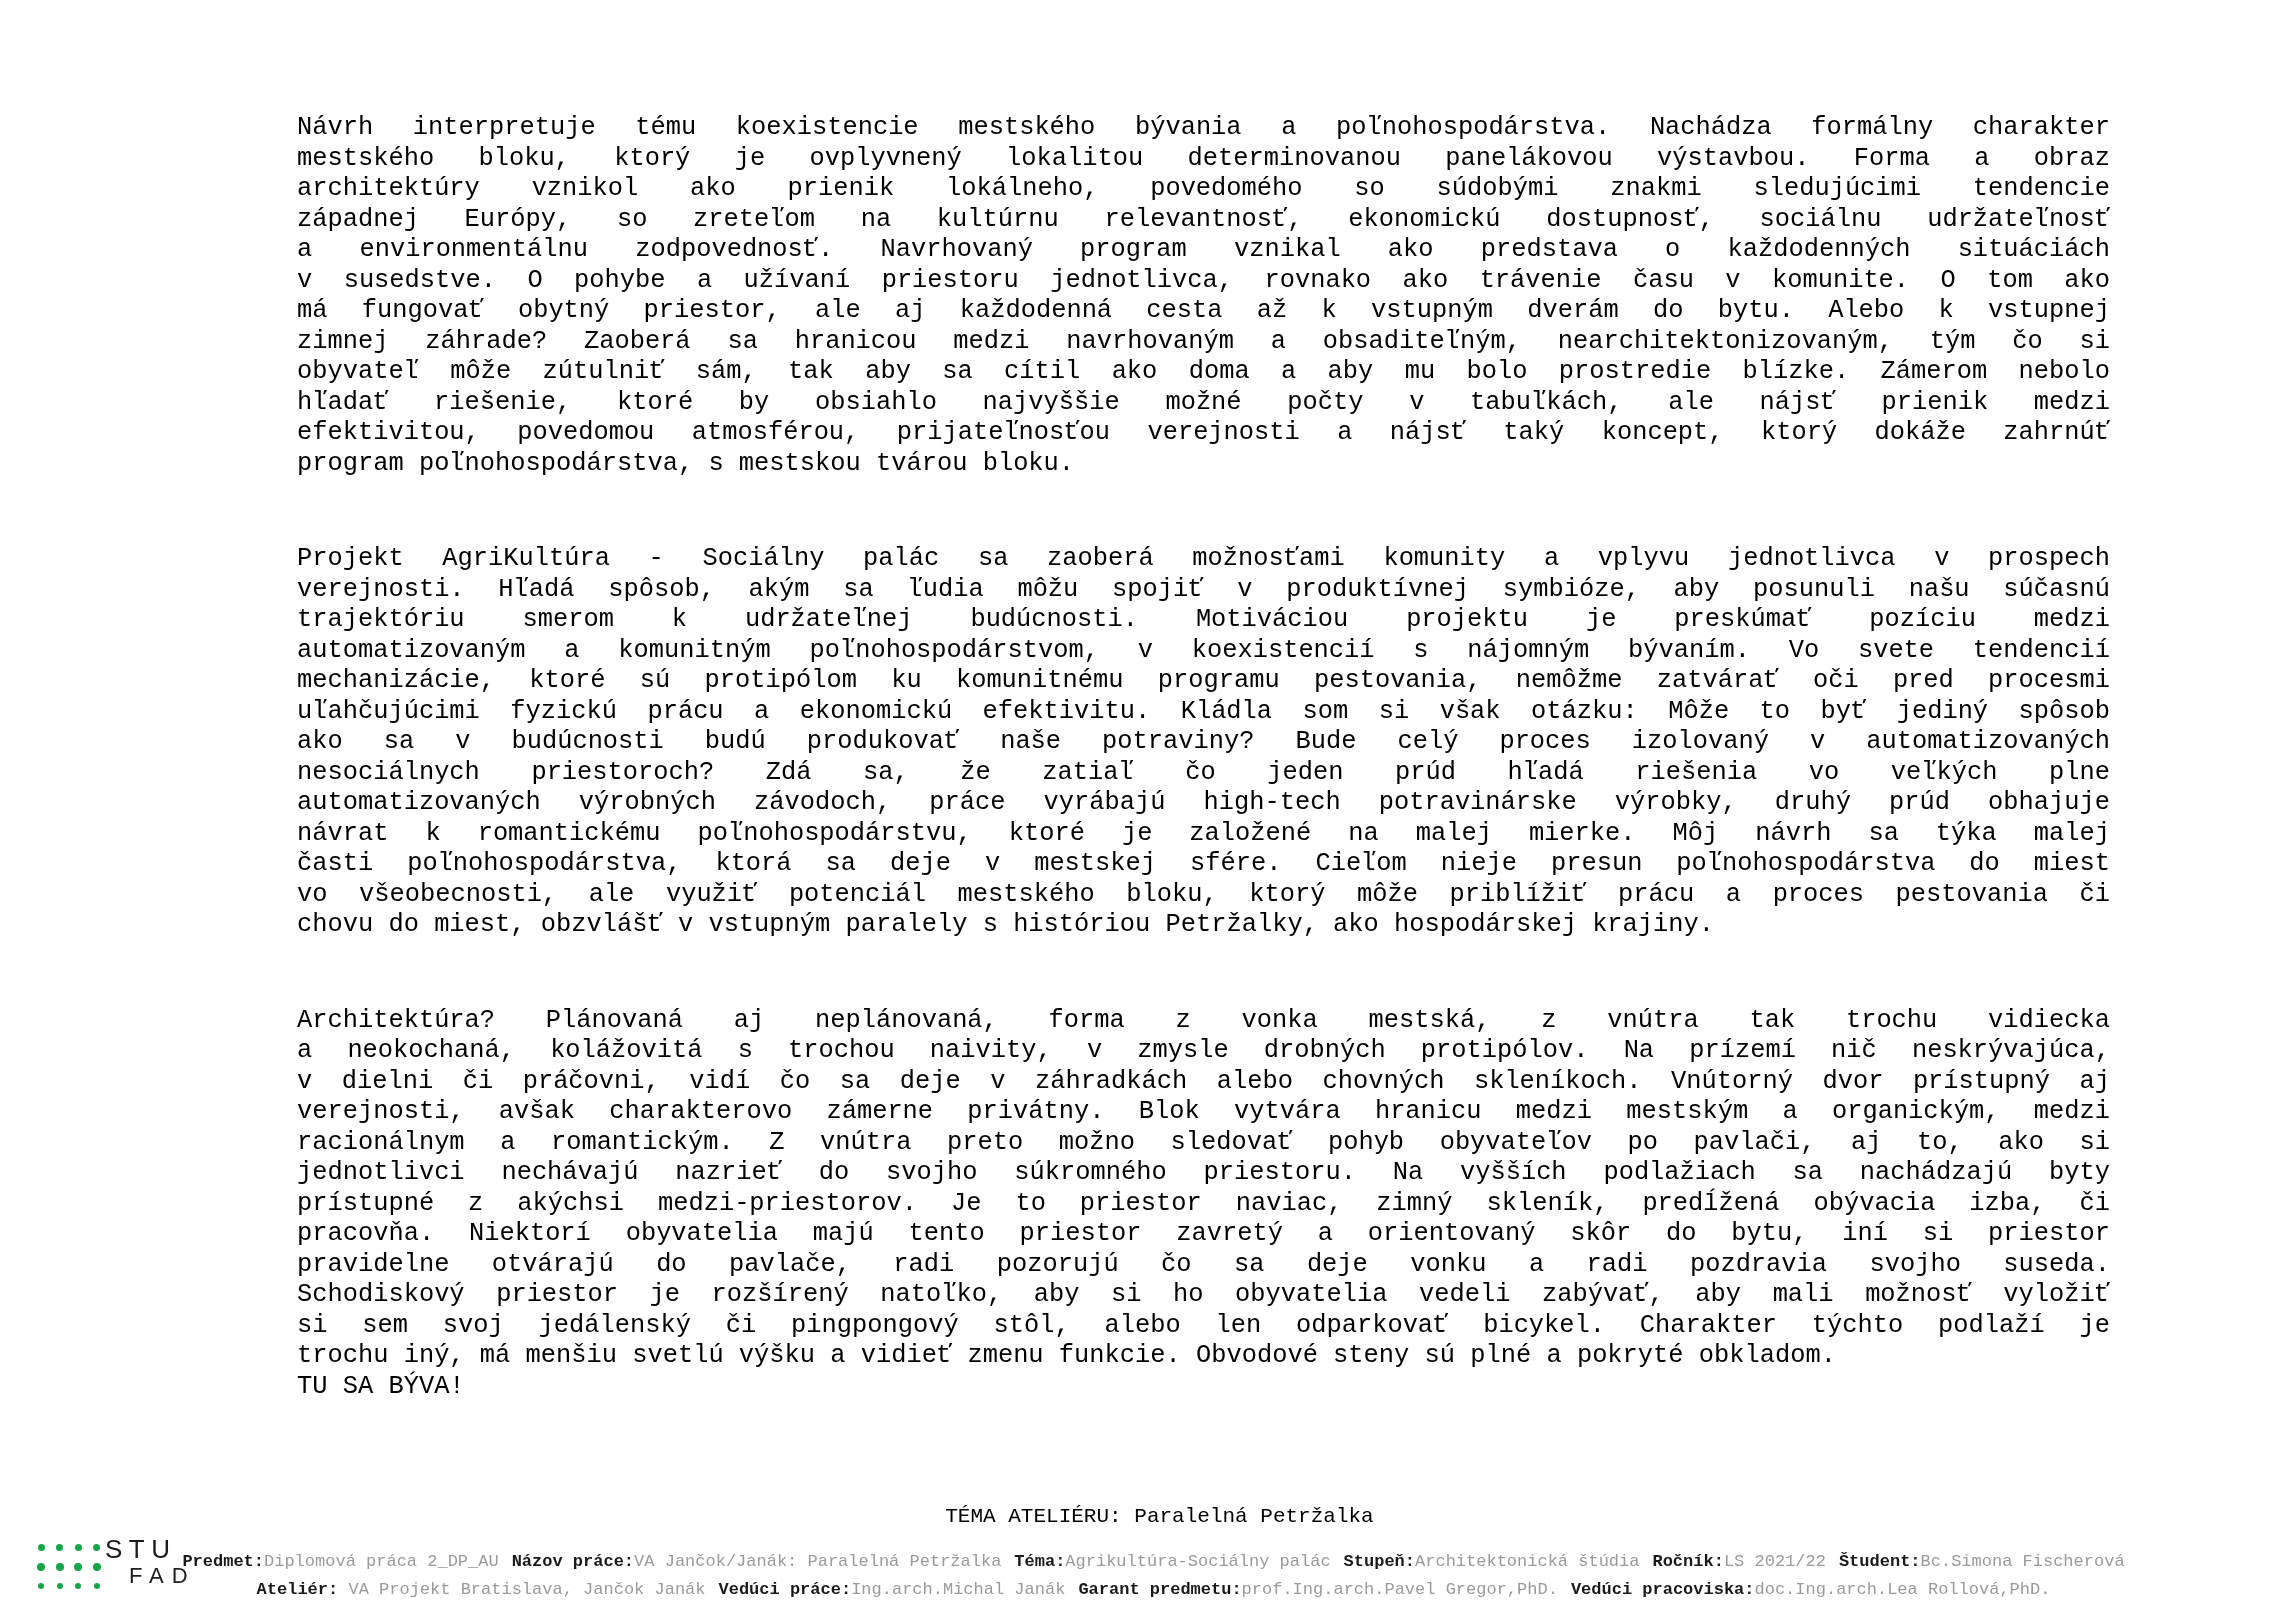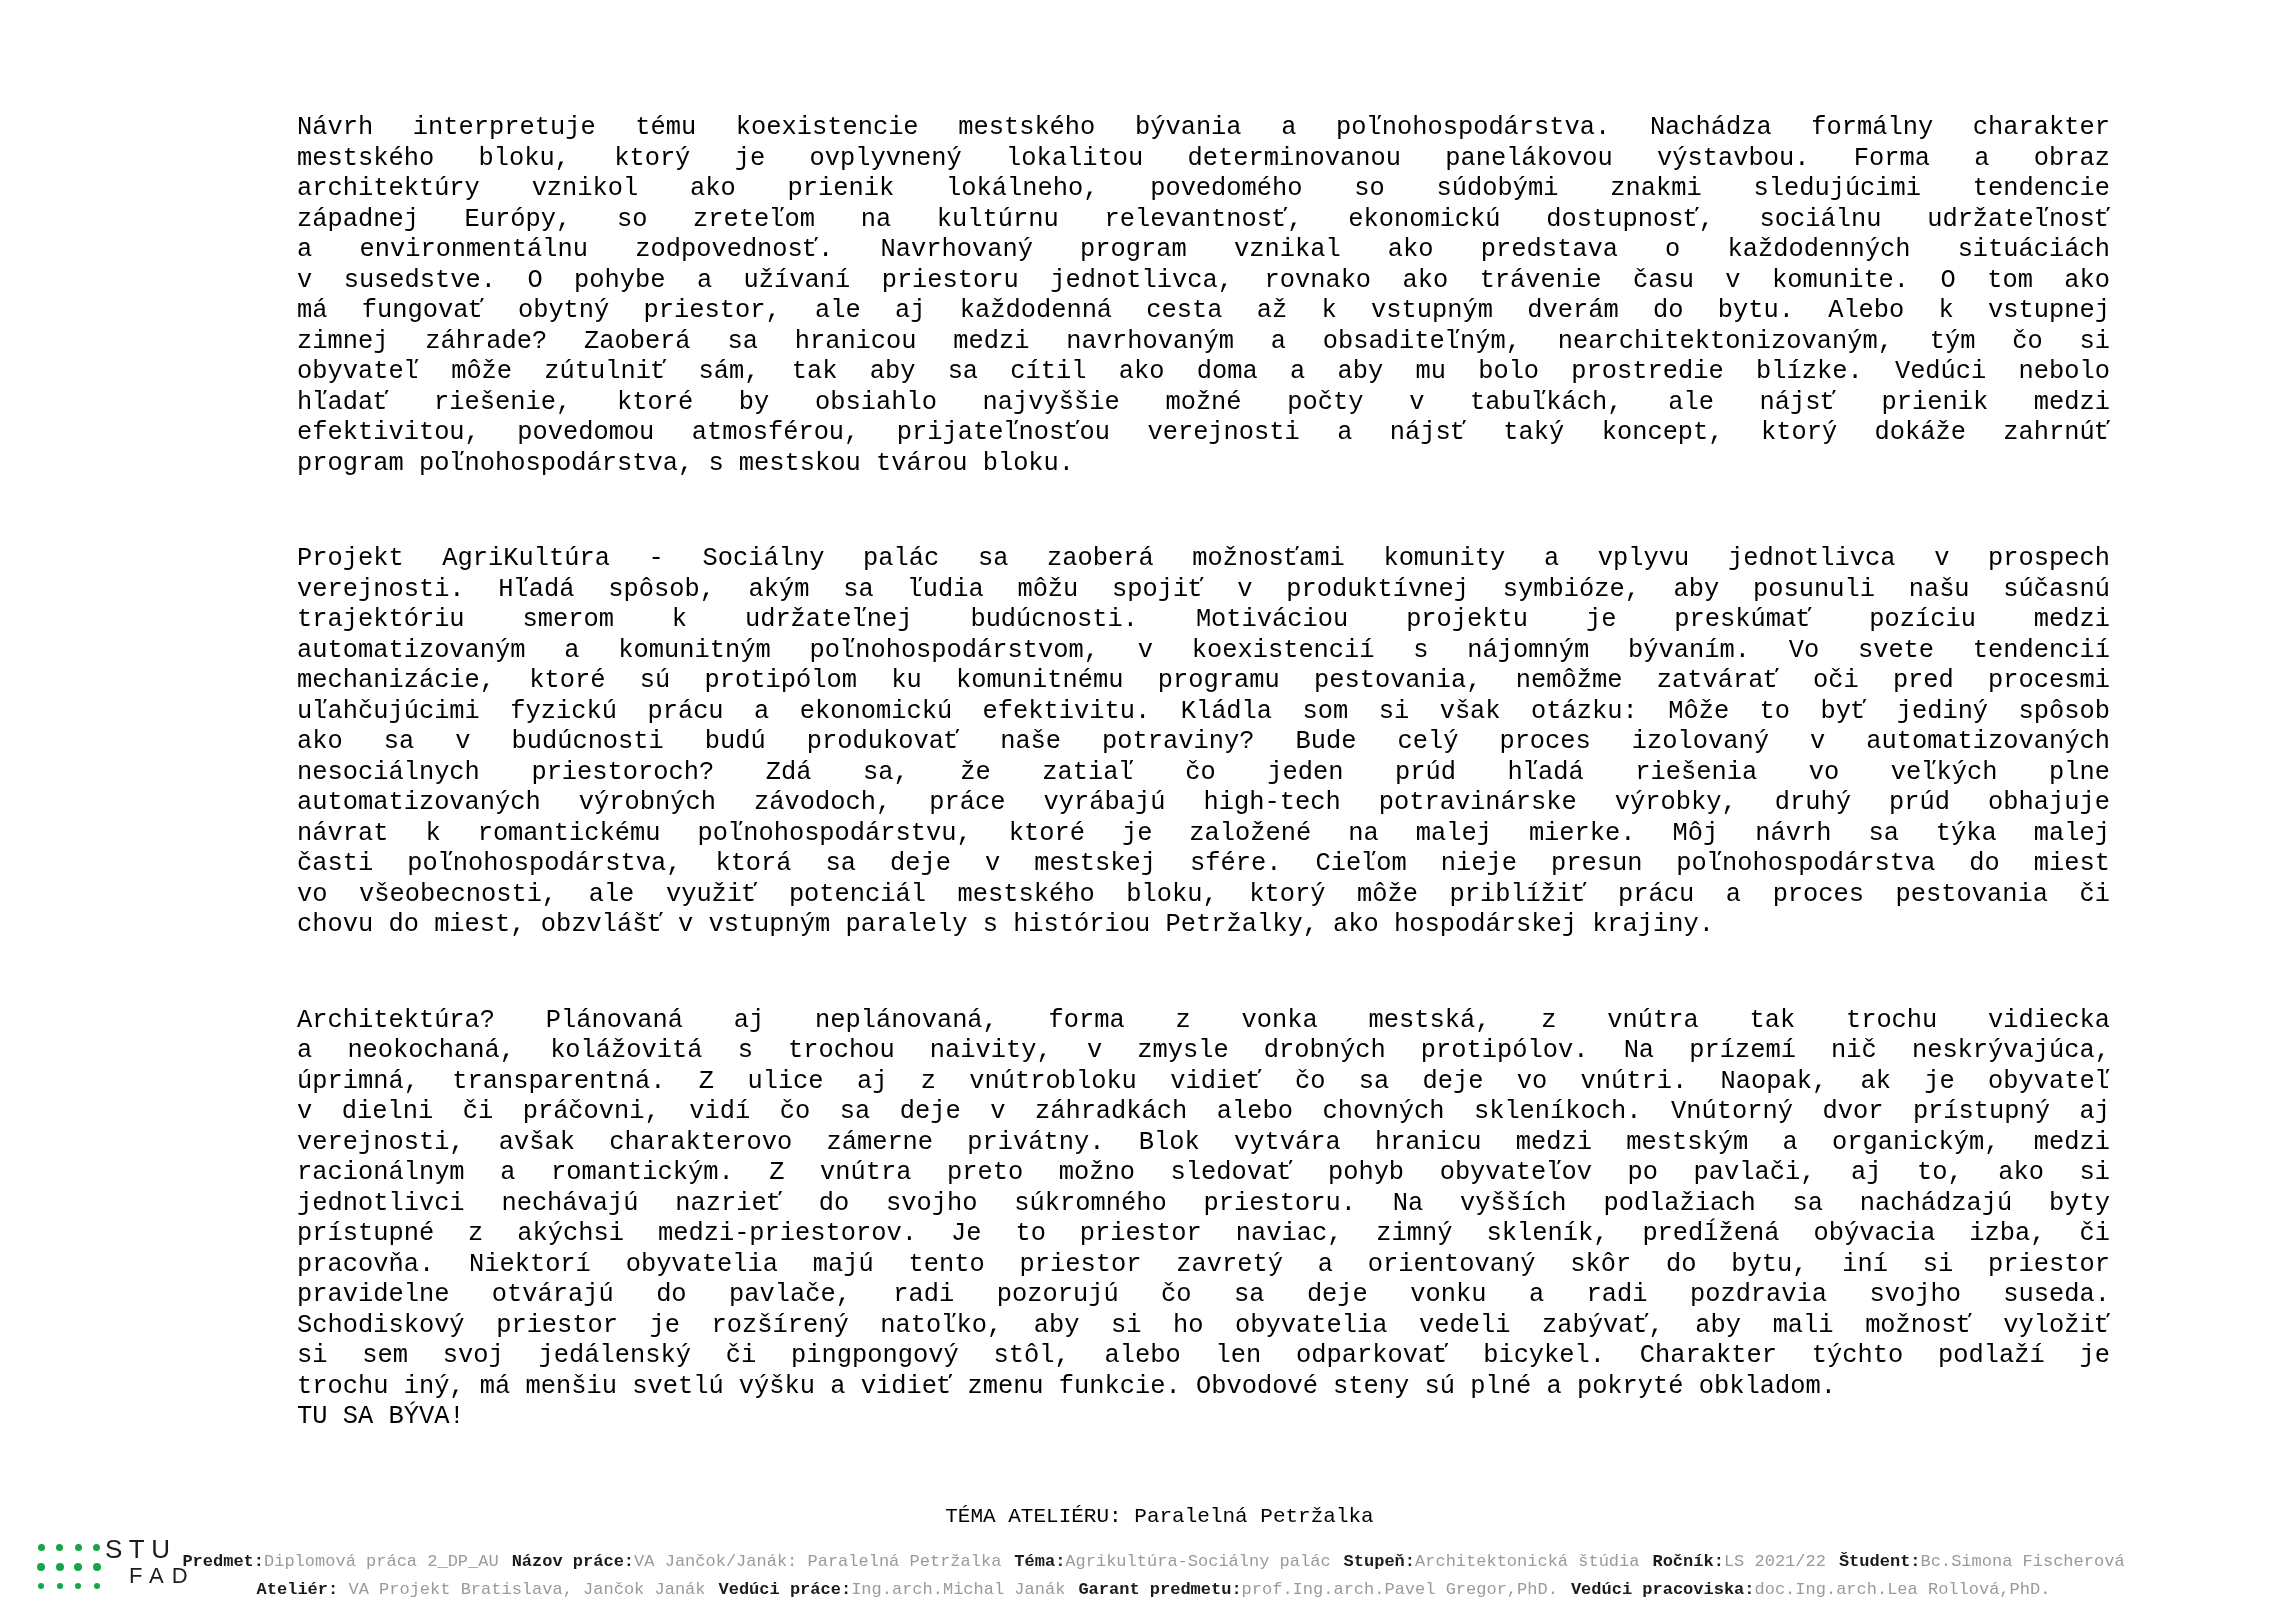--- a/index.html
+++ b/index.html
@@ -55,21 +55,21 @@
   <main class="textblock" id="paras">
       <div class="para">
         <div class="line">Návrh interpretuje tému koexistencie mestského bývania a poľnohospodárstva. Nachádza formálny charakter</div>
         <div class="line">mestského bloku, ktorý je ovplyvnený lokalitou determinovanou panelákovou výstavbou. Forma a obraz</div>
         <div class="line">architektúry vznikol ako prienik lokálneho, povedomého so súdobými znakmi sledujúcimi tendencie</div>
         <div class="line">západnej Európy, so zreteľom na kultúrnu relevantnosť, ekonomickú dostupnosť, sociálnu udržateľnosť</div>
         <div class="line">a environmentálnu zodpovednosť. Navrhovaný program vznikal ako predstava o každodenných situáciách</div>
         <div class="line">v susedstve. O pohybe a užívaní priestoru jednotlivca, rovnako ako trávenie času v komunite. O tom ako</div>
         <div class="line">má fungovať obytný priestor, ale aj každodenná cesta až k vstupným dverám do bytu. Alebo k vstupnej</div>
         <div class="line">zimnej záhrade? Zaoberá sa hranicou medzi navrhovaným a obsaditeľným, nearchitektonizovaným, tým čo si</div>
-        <div class="line">obyvateľ môže zútulniť sám, tak aby sa cítil ako doma a aby mu bolo prostredie blízke. Vedúci nebolo</div>
+        <div class="line">obyvateľ môže zútulniť sám, tak aby sa cítil ako doma a aby mu bolo prostredie blízke. Zámerom nebolo</div>
         <div class="line">hľadať riešenie, ktoré by obsiahlo najvyššie možné počty v tabuľkách, ale nájsť prienik medzi</div>
         <div class="line">efektivitou, povedomou atmosférou, prijateľnosťou verejnosti a nájsť taký koncept, ktorý dokáže zahrnúť</div>
         <div class="line nj">program poľnohospodárstva, s mestskou tvárou bloku.</div>
       </div>
       <div class="para">
         <div class="line">Projekt AgriKultúra - Sociálny palác sa zaoberá možnosťami komunity a vplyvu jednotlivca v prospech</div>
         <div class="line">verejnosti. Hľadá spôsob, akým sa ľudia môžu spojiť v produktívnej symbióze, aby posunuli našu súčasnú</div>
         <div class="line">trajektóriu smerom k udržateľnej budúcnosti. Motiváciou projektu je preskúmať pozíciu medzi</div>
         <div class="line">automatizovaným a komunitným poľnohospodárstvom, v koexistencií s nájomným bývaním. Vo svete tendencií</div>
         <div class="line">mechanizácie, ktoré sú protipólom ku komunitnému programu pestovania, nemôžme zatvárať oči pred procesmi</div>
@@ -78,21 +78,20 @@
         <div class="line">nesociálnych priestoroch? Zdá sa, že zatiaľ čo jeden prúd hľadá riešenia vo veľkých plne</div>
         <div class="line">automatizovaných výrobných závodoch, práce vyrábajú high-tech potravinárske výrobky, druhý prúd obhajuje</div>
         <div class="line">návrat k romantickému poľnohospodárstvu, ktoré je založené na malej mierke. Môj návrh sa týka malej</div>
         <div class="line">časti poľnohospodárstva, ktorá sa deje v mestskej sfére. Cieľom nieje presun poľnohospodárstva do miest</div>
         <div class="line">vo všeobecnosti, ale využiť potenciál mestského bloku, ktorý môže priblížiť prácu a proces pestovania či</div>
         <div class="line nj">chovu do miest, obzvlášť v vstupným paralely s históriou Petržalky, ako hospodárskej krajiny.</div>
       </div>
       <div class="para">
         <div class="line">Architektúra? Plánovaná aj neplánovaná, forma z vonka mestská, z vnútra tak trochu vidiecka</div>
         <div class="line">a neokochaná, kolážovitá s trochou naivity, v zmysle drobných protipólov. Na prízemí nič neskrývajúca,</div>
-        <div class="line">úprimná, transparentná. Z ulice aj z vnútrobloku vidieť čo sa deje vo vnútri. Naopak, ak je obyvateľ</div>
         <div class="line">v dielni či práčovni, vidí čo sa deje v záhradkách alebo chovných skleníkoch. Vnútorný dvor prístupný aj</div>
         <div class="line">verejnosti, avšak charakterovo zámerne privátny. Blok vytvára hranicu medzi mestským a organickým, medzi</div>
         <div class="line">racionálnym a romantickým. Z vnútra preto možno sledovať pohyb obyvateľov po pavlači, aj to, ako si</div>
         <div class="line">jednotlivci nechávajú nazrieť do svojho súkromného priestoru. Na vyšších podlažiach sa nachádzajú byty</div>
         <div class="line">prístupné z akýchsi medzi-priestorov. Je to priestor naviac, zimný skleník, predĺžená obývacia izba, či</div>
         <div class="line">pracovňa. Niektorí obyvatelia majú tento priestor zavretý a orientovaný skôr do bytu, iní si priestor</div>
         <div class="line">pravidelne otvárajú do pavlače, radi pozorujú čo sa deje vonku a radi pozdravia svojho suseda.</div>
         <div class="line">Schodiskový priestor je rozšírený natoľko, aby si ho obyvatelia vedeli zabývať, aby mali možnosť vyložiť</div>
         <div class="line">si sem svoj jedálenský či pingpongový stôl, alebo len odparkovať bicykel. Charakter týchto podlaží je</div>
         <div class="line nj">trochu iný, má menšiu svetlú výšku a vidieť zmenu funkcie. Obvodové steny sú plné a pokryté obkladom.</div>

